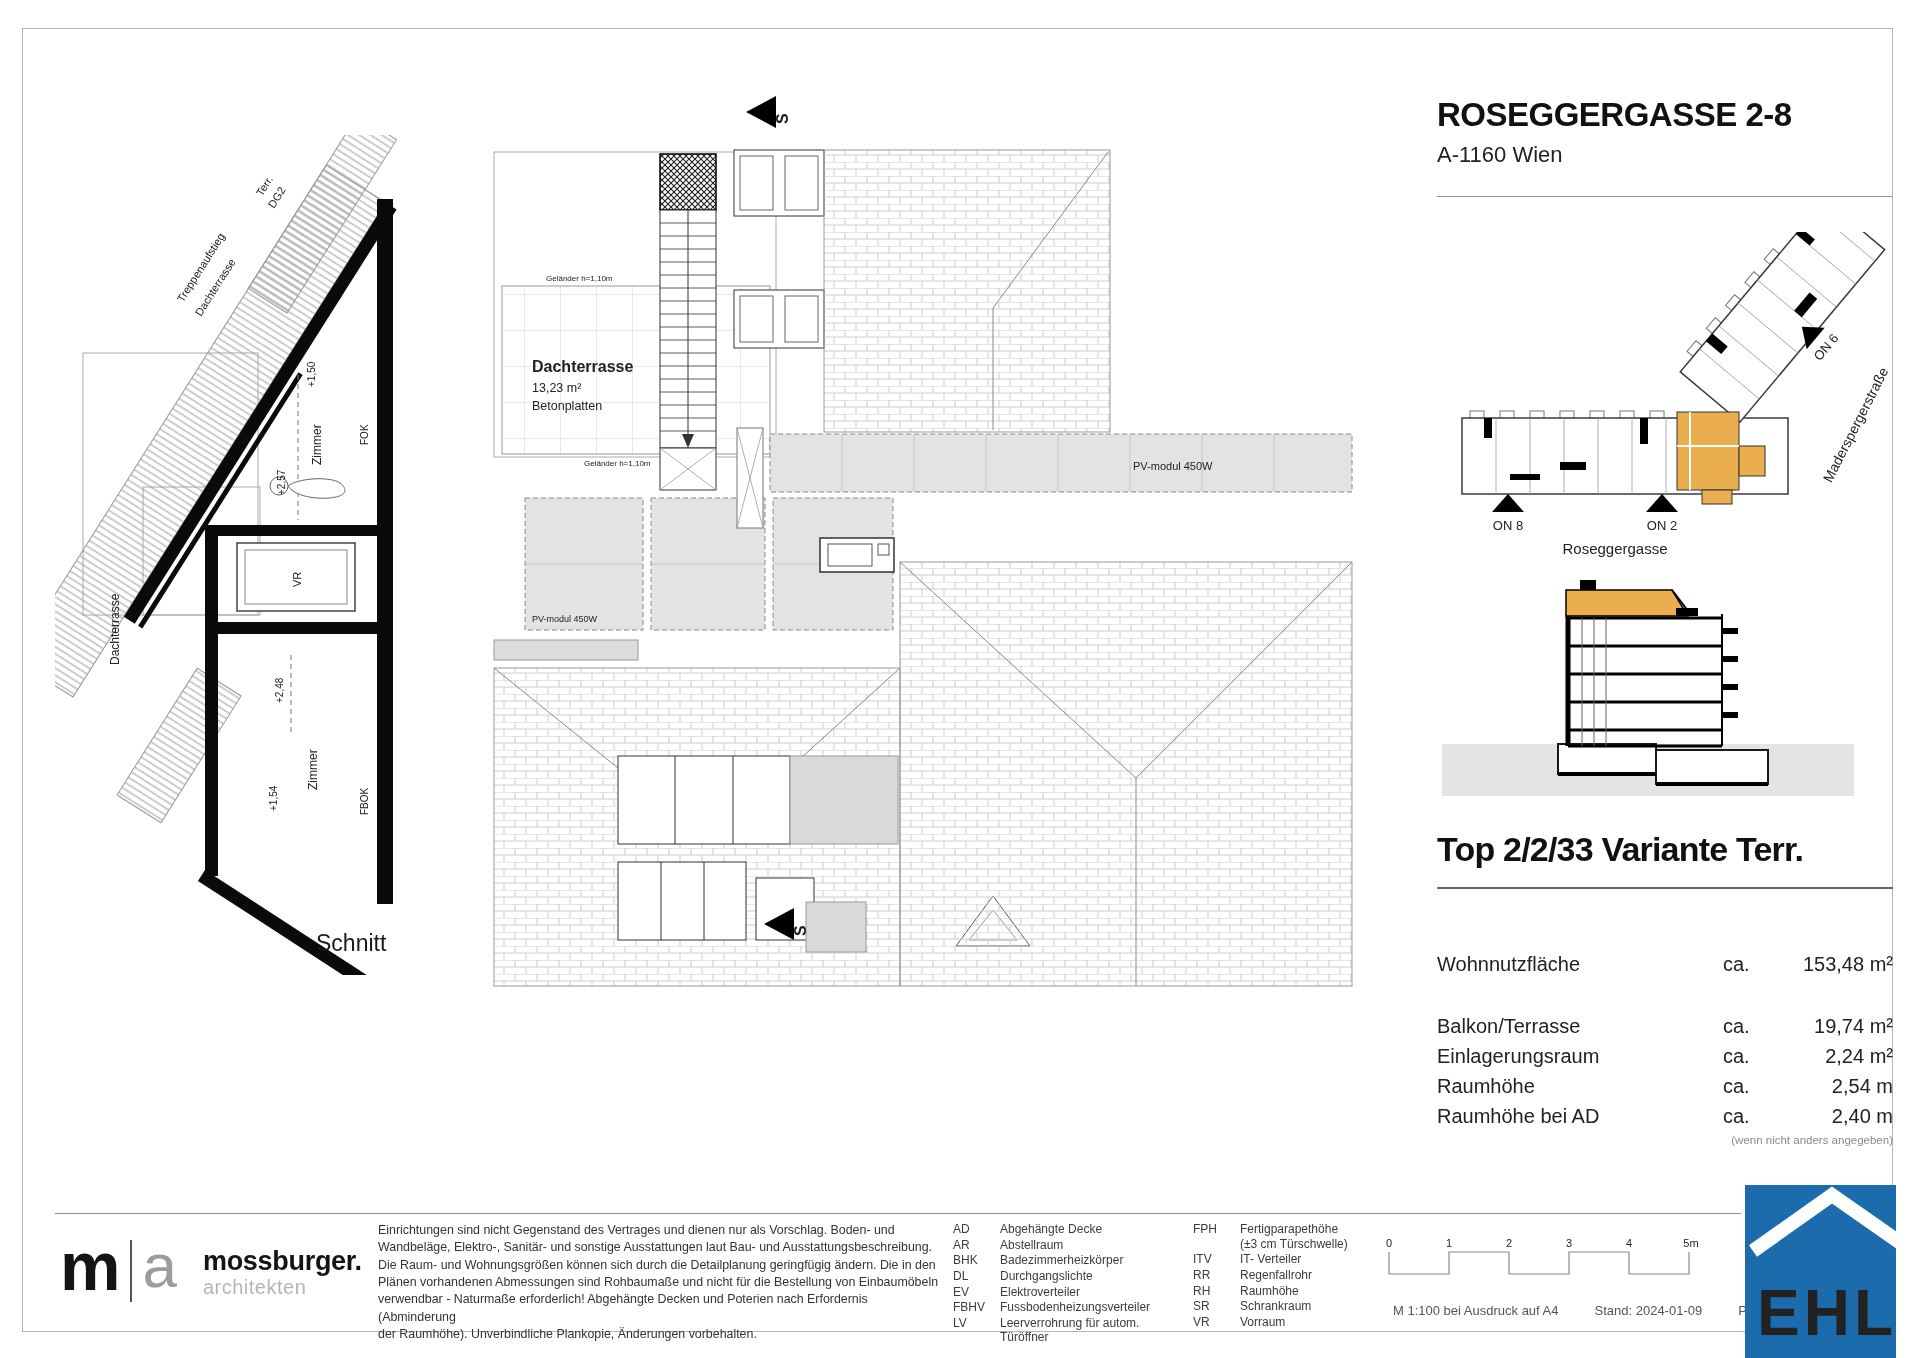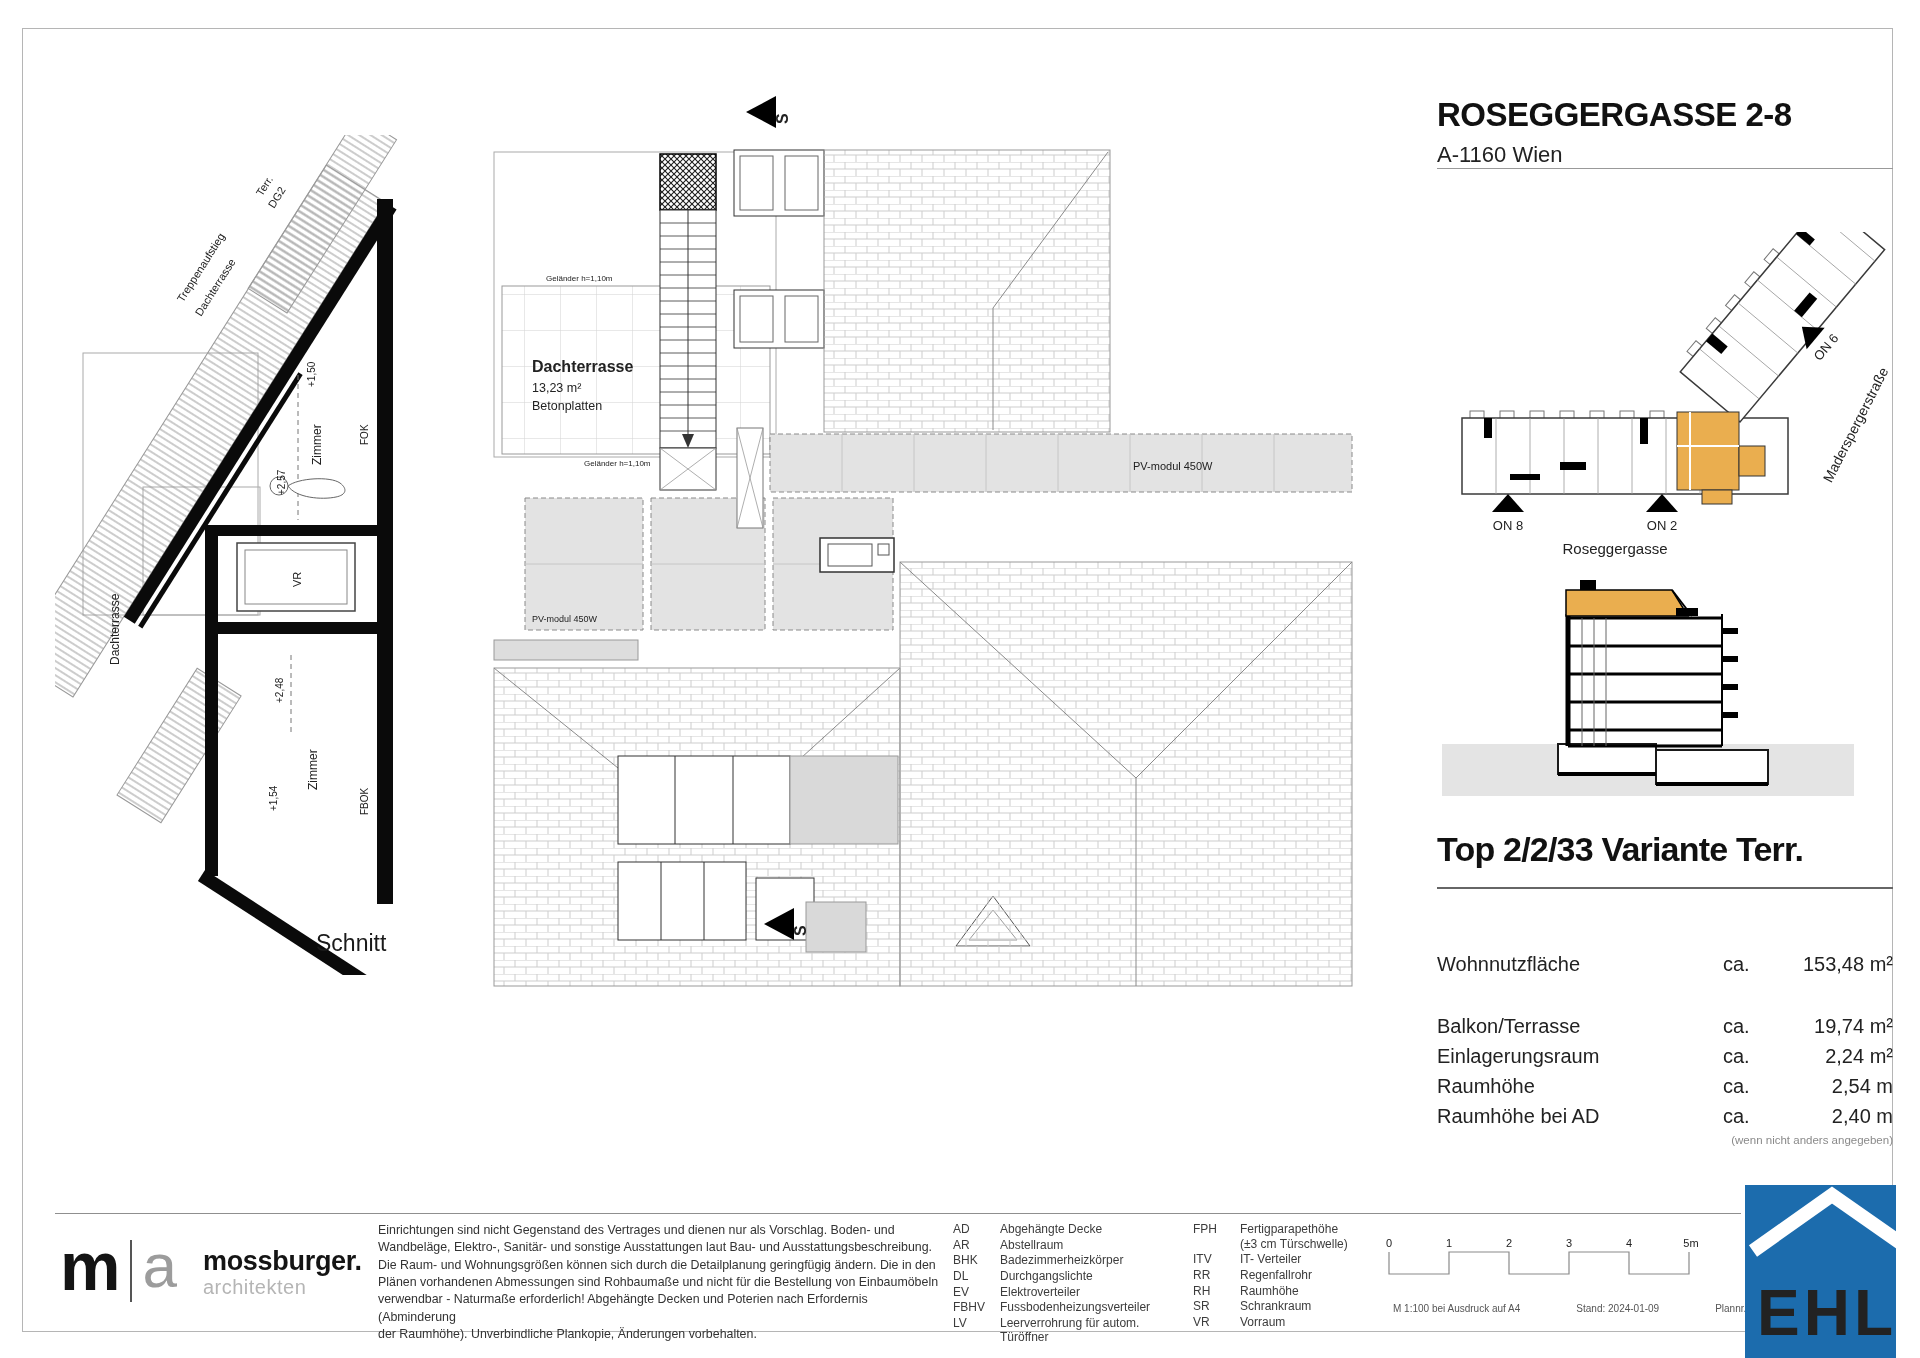--- a/index.html
+++ b/index.html
@@ -3,21 +3,21 @@
 <meta charset="utf-8">
 <style>
   * {margin:0;padding:0;box-sizing:border-box}
   html,body {width:1920px;height:1358px;background:#fff;font-family:"Liberation Sans",sans-serif;color:#222;overflow:hidden}
   .abs {position:absolute}
   .sheet-border {position:absolute;left:22px;top:28px;width:1871px;height:1304px;border:1px solid #b5b5b5}
   svg text {font-family:"Liberation Sans",sans-serif;fill:#222}
   .thin {fill:none;stroke:#aaa;stroke-width:1}
 
   
-  .hdr {position:absolute;left:1437px;top:96px;width:456px;border-bottom:1px solid #999;padding-bottom:0}
+  .hdr {position:absolute;left:1437px;top:96px;width:456px;border-bottom:1px solid #999;padding-bottom:28px}
   .hdr h1 {font-size:33px;font-weight:bold;letter-spacing:-0.5px;color:#111}
   .hdr h2 {font-size:22px;font-weight:normal;margin-top:8px;color:#222}
 
   
   .unit {position:absolute;left:1437px;top:830px;width:456px}
   .unit .title {font-size:34px;font-weight:bold;letter-spacing:-0.8px;color:#111;border-bottom:2px solid #666;padding-bottom:18px}
   .unit .subrow {display:flex;justify-content:space-between;margin-top:7px;font-size:20px}
   .unit .subrow .view {letter-spacing:0.5px}
   .unit .rows {margin-top:60px;font-size:20px}
   .unit .row {display:flex;align-items:baseline;line-height:1.5}
@@ -39,21 +39,21 @@
   .arch-logo .names {margin-left:26px;margin-top:8px}
   .arch-logo .names .n1 {font-size:27px;font-weight:bold;color:#141414;letter-spacing:-0.3px}
   .arch-logo .names .n2 {font-size:20px;color:#b5b5b5;letter-spacing:0.5px;margin-top:-1px}
   .disclaimer {position:absolute;left:378px;top:1222px;width:565px;font-size:12.4px;line-height:1.4;color:#333}
   .legend {position:absolute;top:1222px;font-size:12px;color:#3c3c3c}
   .legend.colL {left:953px;width:230px}
   .legend.colR {left:1193px;width:190px}
   .legend .lrow {display:flex;line-height:1.22;margin-bottom:1px}
   .legend .abbr {width:47px;flex:none}
   .legend .desc {flex:1;white-space:pre-line}
-  .printinfo {position:absolute;left:1393px;top:1303px;display:flex;gap:56px;font-size:10px;color:#555}
+  .printinfo {position:absolute;left:1393px;top:1303px;display:flex;gap:36px;font-size:13px;color:#555}
   .ehl {position:absolute;left:1745px;top:1185px;width:151px;height:173px;background:#1C6CAD}
 </style>
 </head>
 <body>
 
 <svg width="0" height="0" style="position:absolute">
   <defs>
     <pattern id="shingle" width="22" height="14" patternUnits="userSpaceOnUse">
       <path d="M0 0H22 M0 7H22 M5 0V7 M16 7V14" stroke="#cdcdcd" stroke-width="1" fill="none"></path>
     </pattern>

